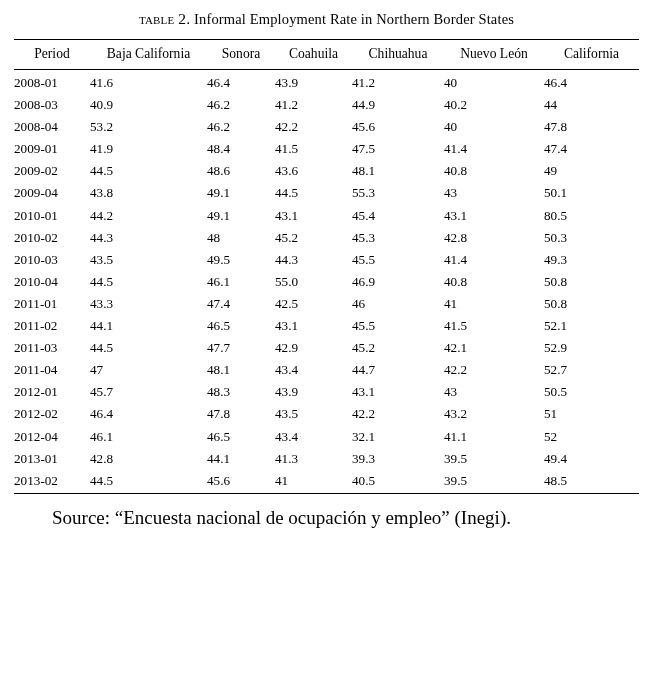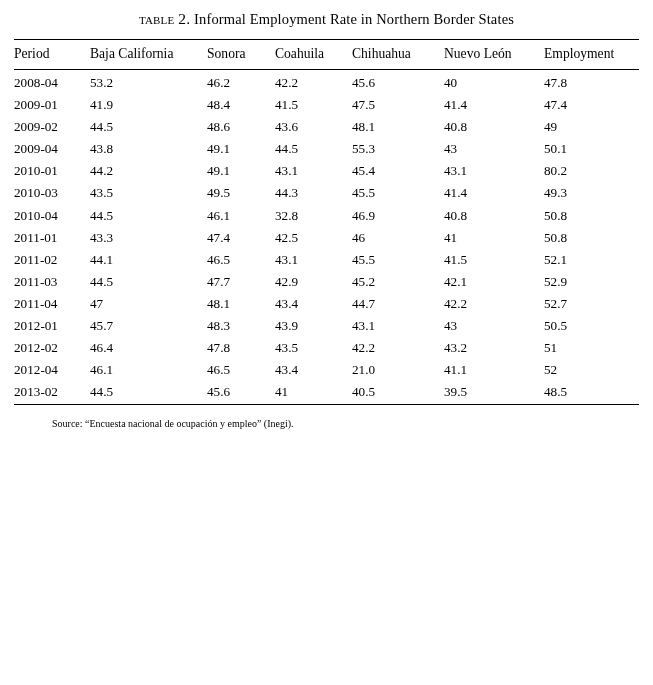--- a/index.html
+++ b/index.html
@@ -43,21 +43,21 @@
     border-collapse: collapse;
     font-size: 13.2px;
     table-layout: fixed;
   }
   table.data thead th {
     font-weight: normal;
     padding: 6px 0 7px 0;
     border-top: 1.4px solid #000;
     border-bottom: 1.1px solid #000;
     font-size: 13.6px;
-    text-align: left;
+    text-align: center;
     white-space: nowrap;
   }
   table.data tbody td {
     padding: 3.05px 0 3.05px 0;
     font-size: 13.2px;
     text-align: left;
     white-space: nowrap;
   }
   table.data tbody tr:last-child td {
     border-bottom: 1.4px solid #000;
@@ -85,21 +85,21 @@
 
   td.v-period { padding-left: 5px; }
   td.v-bc     { padding-left: 42px; }
   td.v-son    { padding-left: 6px; }
   td.v-coa    { padding-left: 6px; }
   td.v-chi    { padding-left: 4px; }
   td.v-nl     { padding-left: 17px; }
   td.v-tam    { padding-left: 0px; }
 
   .source {
-    font-size: 10px;
+    font-size: 19px;
     padding-top: 13px;
     padding-left: 38px;
   }
 </style>
 </head>
 <body>
 
 <div class="page">
 
   <div class="table-caption">
@@ -118,24 +118,42 @@
       <col class="c-tam">
     </colgroup>
     <thead>
       <tr>
         <th class="h-period">Period</th>
         <th class="h-bc">Baja California</th>
         <th class="h-son">Sonora</th>
         <th class="h-coa">Coahuila</th>
         <th class="h-chi">Chihuahua</th>
         <th class="h-nl">Nuevo León</th>
-        <th class="h-tam">Employment</th>
+        <th class="h-tam">California</th>
       </tr>
     </thead>
     <tbody id="table-body">
+        <tr>
+          <td class="v-period">2008-01</td>
+          <td class="v-bc">41.6</td>
+          <td class="v-son">46.4</td>
+          <td class="v-coa">43.9</td>
+          <td class="v-chi">41.2</td>
+          <td class="v-nl">40</td>
+          <td class="v-tam">46.4</td>
+        </tr>
+        <tr>
+          <td class="v-period">2008-03</td>
+          <td class="v-bc">40.9</td>
+          <td class="v-son">46.2</td>
+          <td class="v-coa">41.2</td>
+          <td class="v-chi">44.9</td>
+          <td class="v-nl">40.2</td>
+          <td class="v-tam">44</td>
+        </tr>
         <tr>
           <td class="v-period">2008-04</td>
           <td class="v-bc">53.2</td>
           <td class="v-son">46.2</td>
           <td class="v-coa">42.2</td>
           <td class="v-chi">45.6</td>
           <td class="v-nl">40</td>
           <td class="v-tam">47.8</td>
         </tr>
         <tr>
@@ -165,36 +183,45 @@
           <td class="v-nl">43</td>
           <td class="v-tam">50.1</td>
         </tr>
         <tr>
           <td class="v-period">2010-01</td>
           <td class="v-bc">44.2</td>
           <td class="v-son">49.1</td>
           <td class="v-coa">43.1</td>
           <td class="v-chi">45.4</td>
           <td class="v-nl">43.1</td>
-          <td class="v-tam">80.2</td>
+          <td class="v-tam">80.5</td>
+        </tr>
+        <tr>
+          <td class="v-period">2010-02</td>
+          <td class="v-bc">44.3</td>
+          <td class="v-son">48</td>
+          <td class="v-coa">45.2</td>
+          <td class="v-chi">45.3</td>
+          <td class="v-nl">42.8</td>
+          <td class="v-tam">50.3</td>
         </tr>
         <tr>
           <td class="v-period">2010-03</td>
           <td class="v-bc">43.5</td>
           <td class="v-son">49.5</td>
           <td class="v-coa">44.3</td>
           <td class="v-chi">45.5</td>
           <td class="v-nl">41.4</td>
           <td class="v-tam">49.3</td>
         </tr>
         <tr>
           <td class="v-period">2010-04</td>
           <td class="v-bc">44.5</td>
           <td class="v-son">46.1</td>
-          <td class="v-coa">32.8</td>
+          <td class="v-coa">55.0</td>
           <td class="v-chi">46.9</td>
           <td class="v-nl">40.8</td>
           <td class="v-tam">50.8</td>
         </tr>
         <tr>
           <td class="v-period">2011-01</td>
           <td class="v-bc">43.3</td>
           <td class="v-son">47.4</td>
           <td class="v-coa">42.5</td>
           <td class="v-chi">46</td>
@@ -244,23 +271,32 @@
           <td class="v-coa">43.5</td>
           <td class="v-chi">42.2</td>
           <td class="v-nl">43.2</td>
           <td class="v-tam">51</td>
         </tr>
         <tr>
           <td class="v-period">2012-04</td>
           <td class="v-bc">46.1</td>
           <td class="v-son">46.5</td>
           <td class="v-coa">43.4</td>
-          <td class="v-chi">21.0</td>
+          <td class="v-chi">32.1</td>
           <td class="v-nl">41.1</td>
           <td class="v-tam">52</td>
+        </tr>
+        <tr>
+          <td class="v-period">2013-01</td>
+          <td class="v-bc">42.8</td>
+          <td class="v-son">44.1</td>
+          <td class="v-coa">41.3</td>
+          <td class="v-chi">39.3</td>
+          <td class="v-nl">39.5</td>
+          <td class="v-tam">49.4</td>
         </tr>
         <tr>
           <td class="v-period">2013-02</td>
           <td class="v-bc">44.5</td>
           <td class="v-son">45.6</td>
           <td class="v-coa">41</td>
           <td class="v-chi">40.5</td>
           <td class="v-nl">39.5</td>
           <td class="v-tam">48.5</td>
         </tr>

